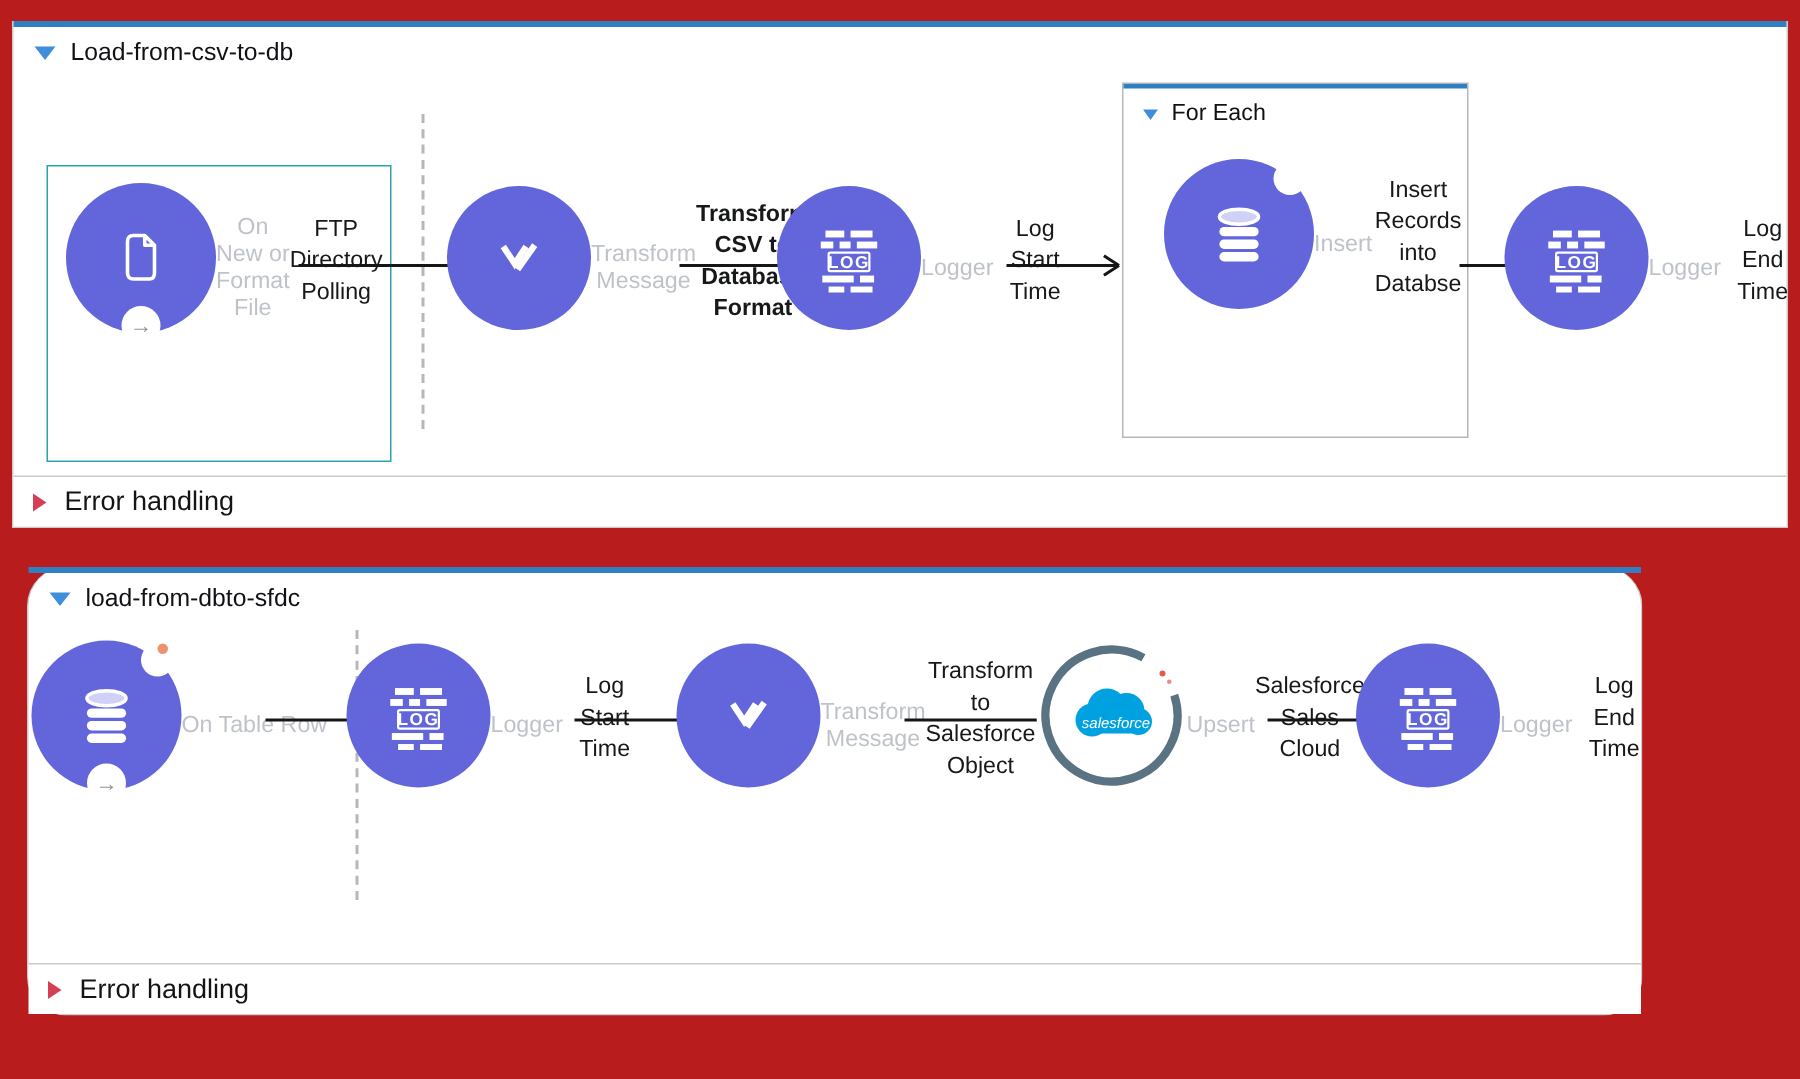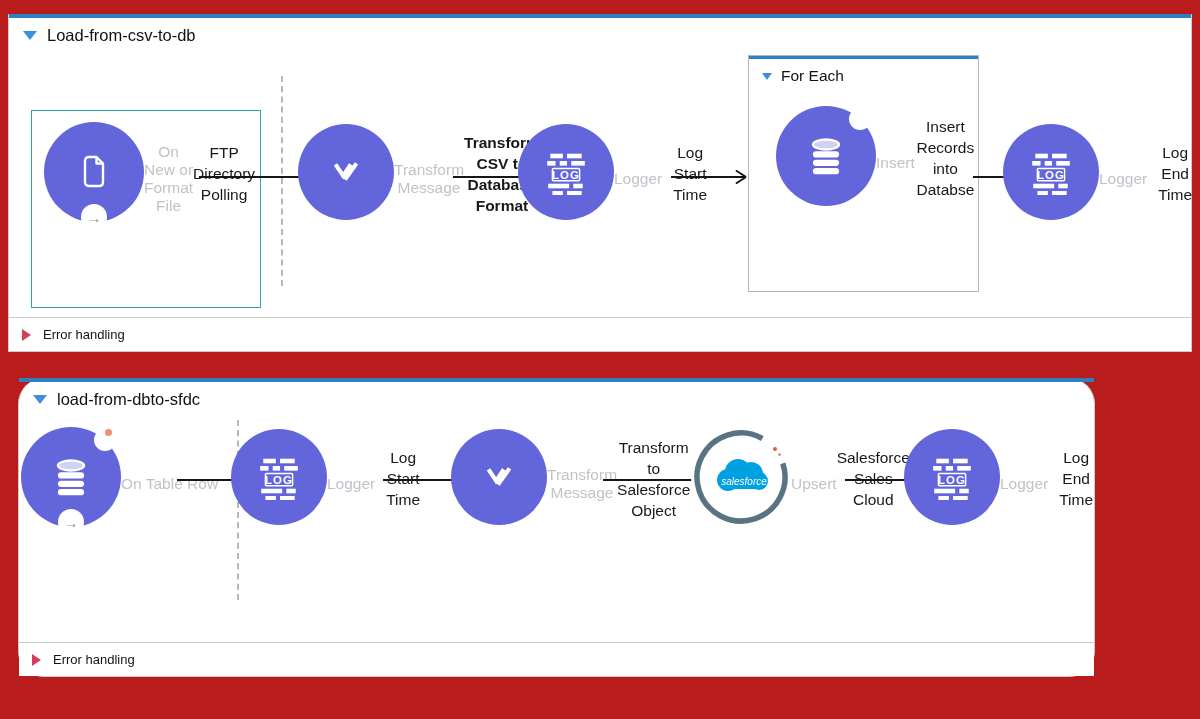--- a/index.html
+++ b/index.html
@@ -21,21 +21,21 @@
   .flow-topbar{position:absolute;top:0;left:0;right:0;height:4px;background:var(--accent-blue);}
   .flow-header{position:absolute;top:12px;left:14px;display:flex;align-items:center;gap:10px;}
   .flow-title{font-size:16.5px;color:#101114;}
 
   .tri-down{width:0;height:0;border-left:7px solid transparent;border-right:7px solid transparent;border-top:9px solid #3f8edc;}
   .tri-down.sm{border-left-width:5px;border-right-width:5px;border-top-width:7px;}
   .tri-right{width:0;height:0;border-top:6px solid transparent;border-bottom:6px solid transparent;border-left:9px solid var(--error-red);}
 
   .error-bar{position:absolute;left:0;right:0;bottom:0;height:34px;border-top:1px solid var(--frame);
     display:flex;align-items:center;gap:12px;padding-left:13px;background:#fff;}
-  .error-label{font-size:13px;color:#131416;}
+  .error-label{font-size:18px;color:#131416;}
 
   .node{position:absolute;width:200px;display:flex;flex-direction:row;align-items:center;}
   .bubble{position:relative;width:96px;height:96px;border-radius:50%;background:var(--node-purple);
     display:flex;align-items:center;justify-content:center;flex:none;}
   .bubble.lg{width:100px;height:100px;}
   .bubble.plain{background:#fff;}
   .notch-b{position:absolute;left:50%;transform:translateX(-50%);bottom:-8px;width:26px;height:26px;border-radius:50%;
     background:#fff;display:flex;align-items:center;justify-content:center;color:#8f959b;font-size:15px;line-height:1;}
   .notch-tr{position:absolute;width:22px;height:22px;border-radius:50%;background:#fff;}
   .bubble .notch-tr{top:1px;left:70px;}

